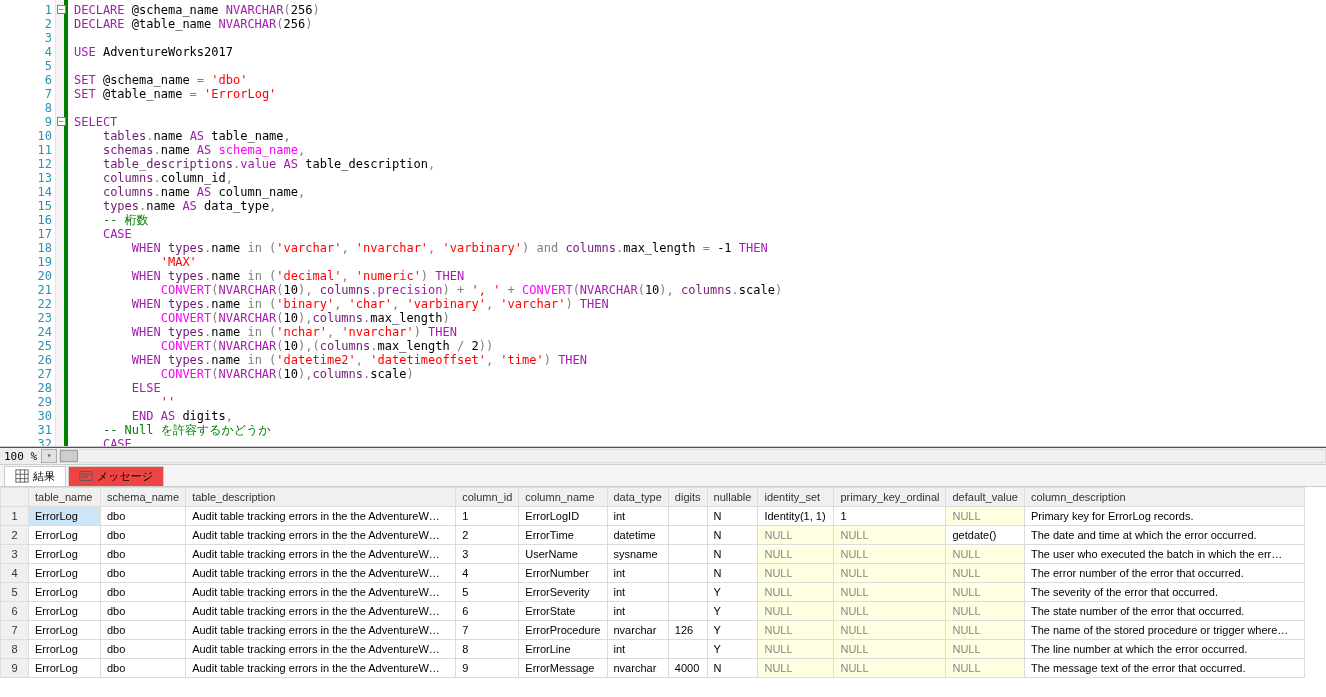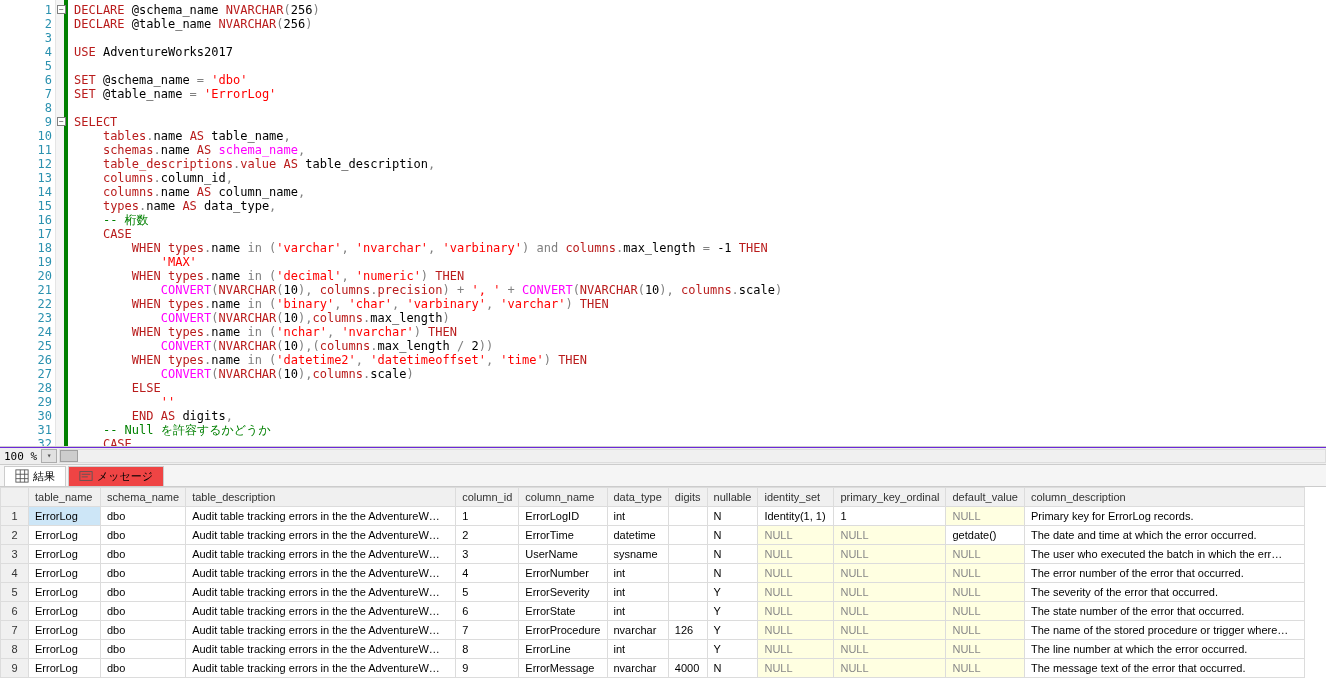--- a/index.html
+++ b/index.html
@@ -5,24 +5,24 @@
 * { margin:0; padding:0; box-sizing:border-box; }
 body { font-family:"Consolas","MS Gothic",monospace; font-size:12px; background:#fff; width:1326px; height:697px; overflow:hidden; display:flex; flex-direction:column; }
 
 
 .editor { flex:0 0 447px; display:flex; border-bottom:1px solid #ccc; position:relative; overflow:hidden; }
 .gutter { width:56px; background:#fff; border-right:1px solid #e5e5e5; text-align:right; padding:3px 3px 0 0; color:#2b91af; font-size:12px; line-height:14px; }
 .gutter div { height:14px; }
 .fold { width:12px; border-right:4px solid #008000; background:#f5f5f5; position:relative; }
 .fold .box { position:absolute; left:1px; width:9px; height:9px; border:1px solid #808080; background:#fff; font-size:8px; line-height:7px; text-align:center; color:#555; }
 .code { flex:1; padding:3px 0 0 6px; font-size:12px; line-height:14px; white-space:pre; overflow:hidden; }
-.kw { color:#b91c1c; }
+.kw { color:#a21caf; }
 .fn { color:#ff00ff; }
 .str { color:#ff0000; }
-.id { color:#b91c1c; }
+.id { color:#701a75; }
 .op { color:#808080; }
 .cm { color:#008000;text-align:center; }
 .num { color:#000;margin-top:40px; }
 
 
 .zoombar { height:18px; background:#eee; border-top:1px solid #6d28d9; border-bottom:1px solid #ccc; display:flex; align-items:center; font-size:11px; }
 .zoombar .pct { padding:0 4px; }
 .zoombar .dd { width:16px; height:14px; border:1px solid #adadad; background:#e1e1e1; text-align:center; line-height:12px; font-size:8px; color:#555; }
 .zoombar .track { flex:1; height:14px; background:#f0f0f0; border:1px solid #ddd; margin-left:2px; position:relative; }
 .zoombar .thumb { position:absolute; left:0; top:0; width:18px; height:12px; background:#cdcdcd; border:1px solid #a0a0a0; }

